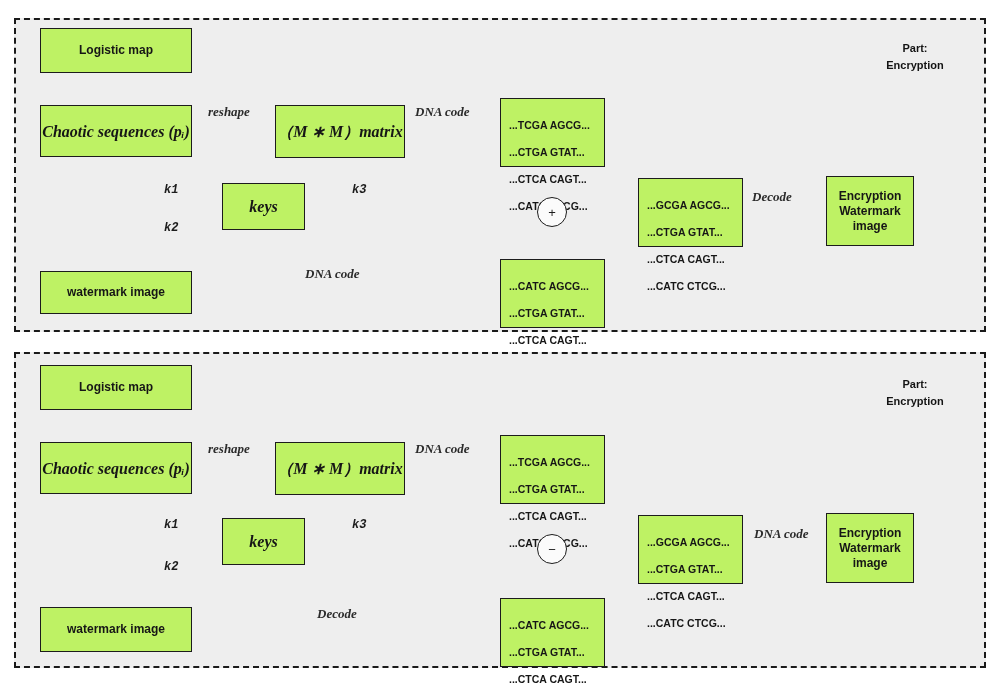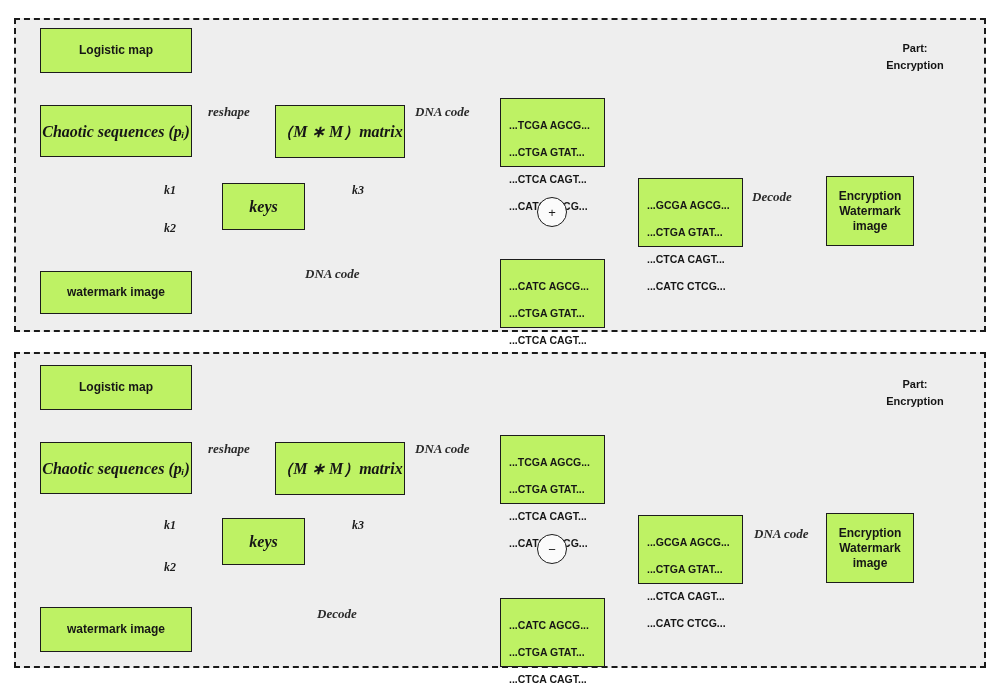--- a/index.html
+++ b/index.html
@@ -83,21 +83,21 @@
     position: absolute;
     font-family: "Liberation Serif", serif;
     font-style: italic;
     font-size: 13px;
     color: #2b2b2b;
     white-space: nowrap;
     font-weight: bold;
   }
   .key-label {
     position: absolute;
-    font-family: Liberation Serif, serif;
+    font-family: Liberation Mono, monospace;
     font-style: italic;
     font-weight: bold;
     font-size: 12px;
     color: #1c1c1c;
     white-space: nowrap;
   }
   svg.wires {
     position: absolute;
     left: 0; top: 0;
     width: 1000px; height: 685px;

